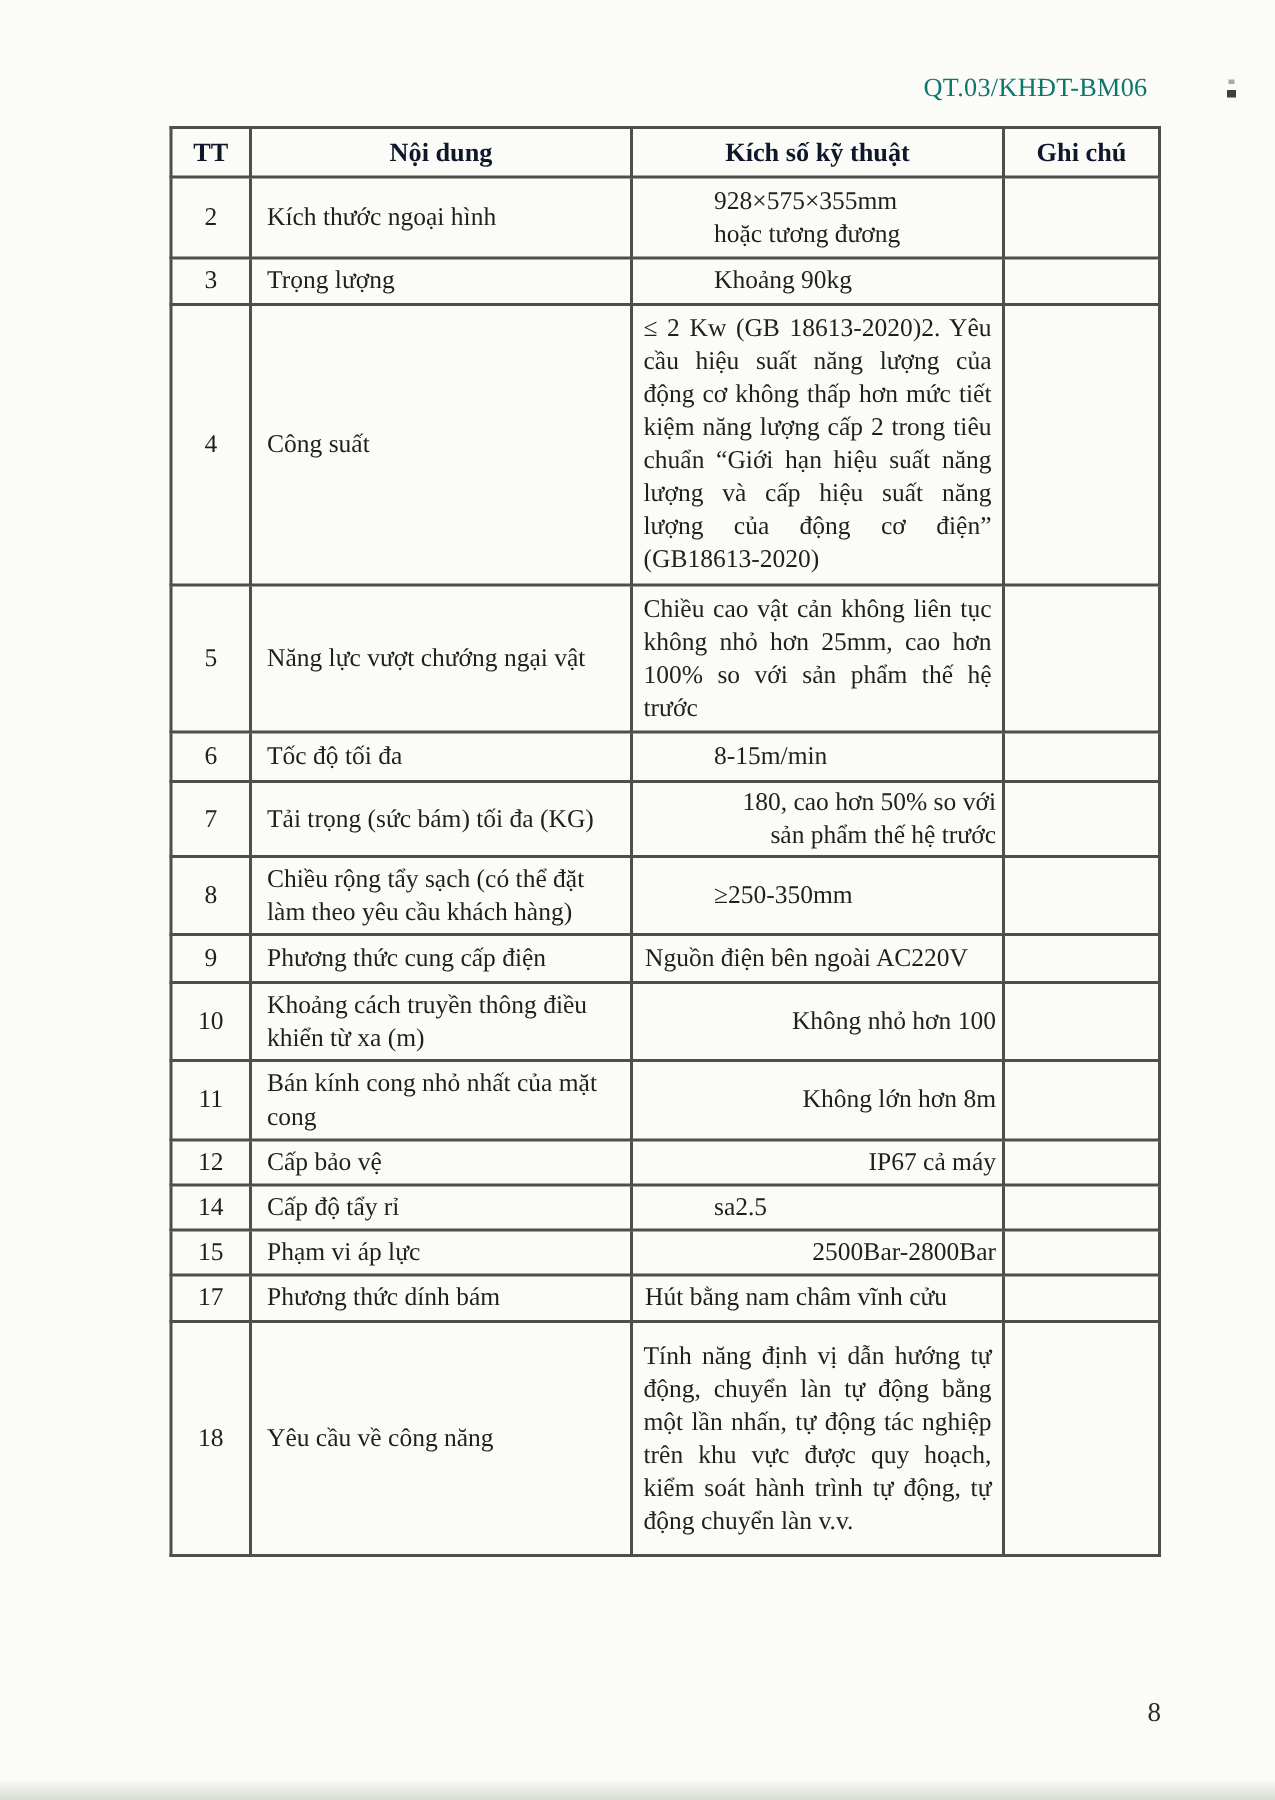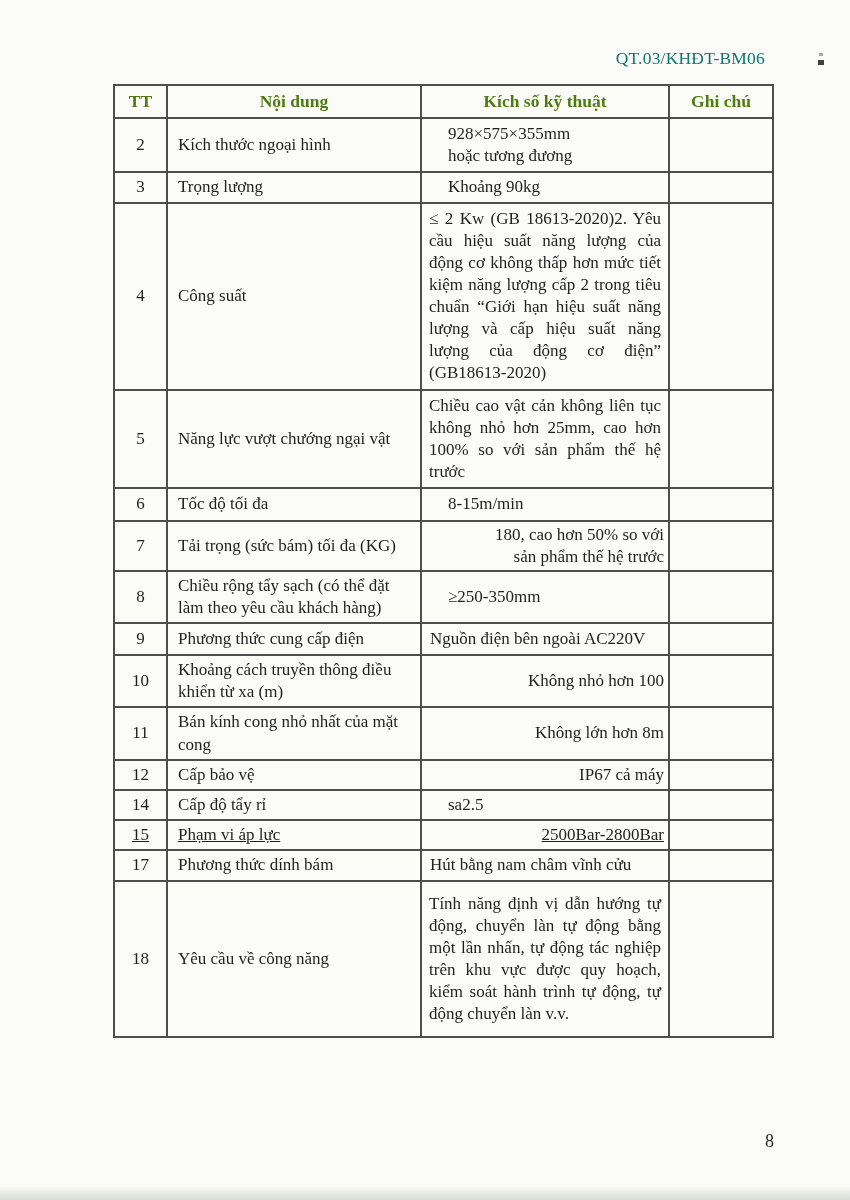--- a/index.html
+++ b/index.html
@@ -28,26 +28,26 @@
   table.spec-table{
     position:absolute;left:113px;top:84px;width:659px;
     border-collapse:collapse;table-layout:fixed;
   }
   .spec-table th,.spec-table td{
     border:2px solid #4e4e4e;
     font-size:17px;line-height:1.3;vertical-align:middle;
     padding:2px 4px;overflow:hidden;
   }
   .spec-table th{
-    font-weight:bold;font-size:17.5px;text-align:center;color:#4d7c0f;padding:4px 2px;
+    font-weight:bold;font-size:17.5px;text-align:center;color:#0f172a;padding:4px 2px;
   }
   td.no{text-align:center;padding:2px 1px;}
   td.label{text-align:left;padding:3px 4px 3px 10px;}
   td.value{white-space:pre-line;}
-  td.value.v-indent{text-align:left;padding-left:26px;padding-right:4px;}
+  td.value.v-indent{text-align:left;padding-left:54px;padding-right:4px;}
   td.value.v-center{text-align:right;padding-left:20px;padding-right:4px;}
   td.value.v-flush{text-align:left;padding-left:8px;padding-right:4px;}
   td.value.v-justify{text-align:justify;padding:4px 7px;}
   td.note{padding:0;}
 </style>
 </head>
 <body>
 
 <div class="doc-code">QT.03/KHĐT-BM06</div>
 <div class="scan-speck"></div>
@@ -135,21 +135,21 @@
         <td class="label">Cấp bảo vệ</td>
         <td class="value v-center">IP67 cả máy</td>
         <td class="note"></td>
       </tr>
       <tr style="height: 28px;">
         <td class="no">14</td>
         <td class="label">Cấp độ tẩy rỉ</td>
         <td class="value v-indent">sa2.5</td>
         <td class="note"></td>
       </tr>
-      <tr style="height: 29px; text-decoration: underline;">
+      <tr style="height: 29px;">
         <td class="no">15</td>
         <td class="label">Phạm vi áp lực</td>
         <td class="value v-center">2500Bar-2800Bar</td>
         <td class="note"></td>
       </tr>
       <tr style="height: 31px;">
         <td class="no">17</td>
         <td class="label">Phương thức dính bám</td>
         <td class="value v-flush">Hút bằng nam châm vĩnh cửu</td>
         <td class="note"></td>

